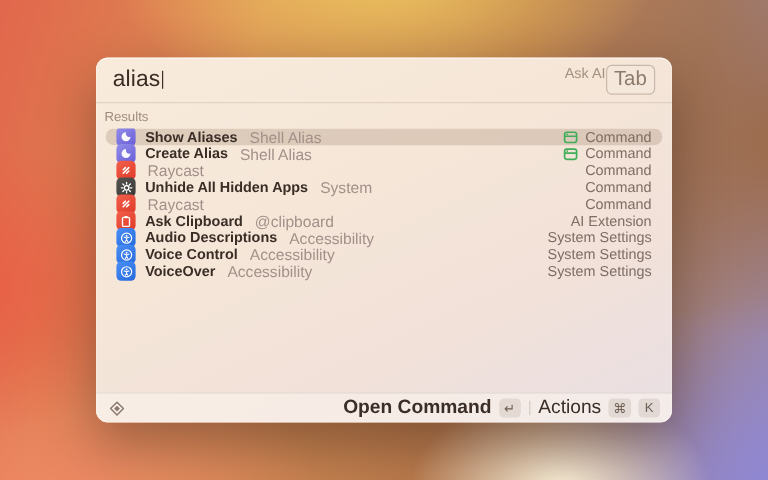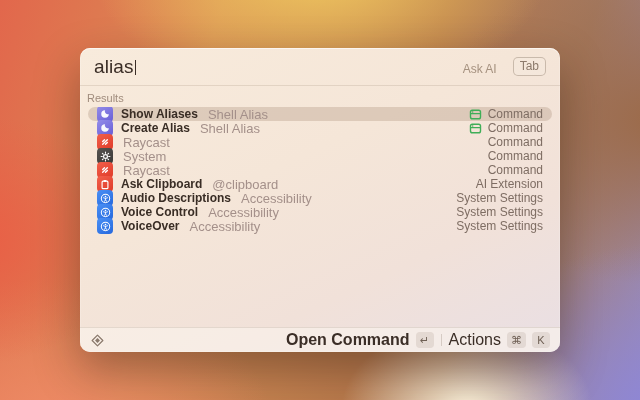--- a/index.html
+++ b/index.html
@@ -24,23 +24,23 @@
     box-shadow:0 18px 45px rgba(40,20,15,0.38), inset 0 1px 0 rgba(255,255,255,0.55), inset 0 0 0 0.5px rgba(255,255,255,0.35);
     display:flex; flex-direction:column;
   }
   .searchbar {
     height:38px; flex:0 0 38px; display:flex; align-items:center; padding:0 14px;
     border-bottom:1px solid rgba(96,66,44,0.13);
   }
   .search-text { font-size:19px; font-weight:500; color:#3a2d26; letter-spacing:0.1px; }
   .caret { display:inline-block; width:1.5px; height:15px; background:#3a2d26; margin-left:1px; vertical-align:-2px; animation:blink 1.1s steps(1) infinite; }
   @keyframes blink { 50% { opacity:0; } }
-  .search-right { margin-left:auto; display:flex; align-items:flex-end; gap:16px; }
+  .search-right { margin-left:auto; display:flex; align-items:flex-start; gap:0; }
   .askai { font-size:12px; color:#a5917f; }
-  .kbd-tab { font-size:12px; color:#8d7b6c; border:1px solid rgba(101,80,60,0.30); border-radius:5px; padding:1px 6px 2px; background:rgba(255,255,255,0.08); }
+  .kbd-tab { font-size:17px; color:#8d7b6c; border:1px solid rgba(101,80,60,0.30); border-radius:5px; padding:1px 6px 2px; background:rgba(255,255,255,0.08); }
   .section-label { padding:6px 7px 3px; font-size:11px; font-weight:500; color:#a08c7d; flex:0 0 auto; }
   .list { flex:1 1 auto; overflow:hidden; padding:0 8px; }
   .row {
     height:14px; display:flex; align-items:center; gap:8px; padding:0 9px;
     border-radius:7px; cursor:default;
   }
   .row.selected { background:rgba(124,89,66,0.20); }
   .appicon { width:16px; height:16px; border-radius:4px; flex:0 0 16px; display:flex; align-items:center; justify-content:center; }
   .appicon svg { display:block; }
   .row-title { font-size:12px; font-weight:600; color:#392d25; white-space:nowrap; }
@@ -148,20 +148,21 @@
                 <path d="M1.2 6h1.3"></path>
                 <path d="M9.5 6h1.3"></path>
                 <path d="M2.6 2.6l.9.9"></path>
                 <path d="M8.5 8.5l.9.9"></path>
                 <path d="M9.4 2.6l-.9.9"></path>
                 <path d="M3.5 8.5l-.9.9"></path>
               </g>
             </svg>
           </span>
         </span>
+        <span class="row-title">Unhide All Hidden Apps</span>
         <span class="row-sub">System</span>
         <span class="row-right">
           <span class="row-accessory">Command</span>
         </span>
       </div>
       <div class="row">
         <span>
           <span class="appicon" style="background:linear-gradient(145deg,#f2604b,#df3a28)">
             <svg width="10" height="10" viewBox="0 0 12 12" fill="none" stroke="#fff" stroke-width="1.6" stroke-linecap="round">
               <path d="M3.2 8.8 L8.8 3.2"></path>

